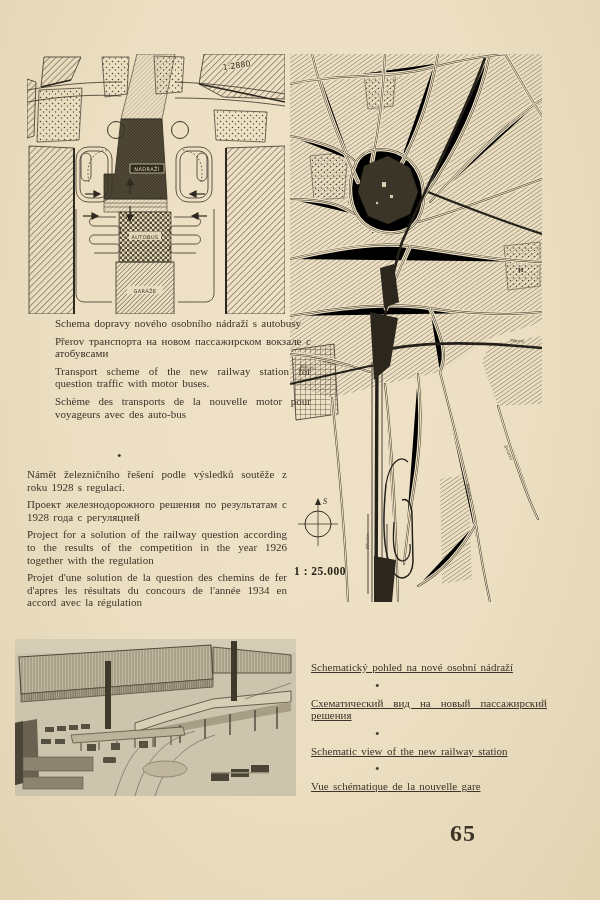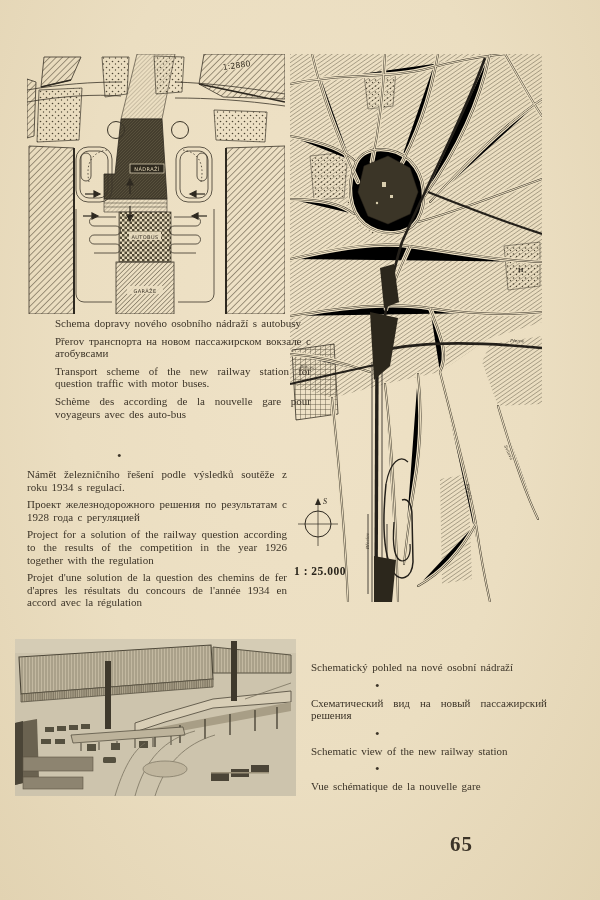--- a/index.html
+++ b/index.html
@@ -4,23 +4,23 @@
 <style>
   html,body{margin:0;padding:0;background:#8a8070;}
   .page{
     position:relative;width:600px;height:900px;overflow:hidden;
     background:radial-gradient(ellipse at 50% 38%, #efe2c7 0%, #ebdec1 55%, #e2d3b2 100%);
     font-family:"Liberation Serif","DejaVu Serif",serif;color:#3c3428;
   }
   .abs{position:absolute;}
   .cap{font-size:11px;line-height:12.6px;text-align:justify;word-spacing:1.6px;}
   .cap p{margin:0 0 5px 0;}
-  .rcap p{margin:0 16px 6px 0;}
+  .rcap p{margin:0 16px 6px 0;text-decoration:underline;}
   .bullet{font-size:13px;line-height:11px;margin:0 0 6px 0;}
-  .pagenum{font-size:21px;font-weight:bold;letter-spacing:1px;margin-top:12px;}
+  .pagenum{font-size:24px;font-weight:bold;letter-spacing:1px;}
   svg{display:block;}
   .road-erase{stroke:#ebdec1;stroke-width:4.6;fill:none;stroke-linecap:round;}
   .road-ink{stroke:#3a3428;stroke-width:2.0;fill:none;stroke-linecap:round;}
   .road-core{stroke:#ebdec1;stroke-width:1.1;fill:none;stroke-linecap:round;}
   .rail{stroke:#24201a;fill:none;}
   .thinline{stroke:#3a3428;fill:none;}
   .maplabel{font-family:"DejaVu Serif",serif;font-style:italic;font-size:4.2px;fill:#3a3428;}
   .planlabel{font-family:"DejaVu Sans","Liberation Sans",sans-serif;font-size:5px;letter-spacing:.4px;}
 </style>
 </head>
@@ -235,27 +235,27 @@
     <text class="maplabel" x="79" y="495" transform="rotate(-90 79 495)">Břeclav</text>
     <text class="maplabel" x="176" y="430" transform="rotate(80 176 430)">Svratka</text>
     <text class="maplabel" x="214" y="392" transform="rotate(65 214 392)">Svitava</text>
     <text class="maplabel" x="220" y="288" transform="rotate(3 220 288)">Přerov</text>
   </svg>
 
   <div class="abs cap" style="left:27px;top:317px;width:256px;margin-left:28px;">
     <p>Schema dopravy nového osobního nádraží s autobusy</p>
     <p>Přerov транспорта на новом пассажирском вокзале с атобувсами</p>
     <p>Transport scheme of the new railway station for question traffic with motor buses.</p>
-    <p>Schème des according de la nouvelle gare pour voyageurs avec des auto-bus</p>
+    <p>Schème des transports de la nouvelle motor pour voyageurs avec des auto-bus</p>
   </div>
 
   <div class="abs bullet" style="left:117px;top:450px;">•</div>
 
   <div class="abs cap" style="left:27px;top:468px;width:260px;">
-    <p>Námět železničního řešení podle výsledků soutěže z roku 1934 s regulací.</p>
+    <p>Námět železničního řešení podle výsledků soutěže z roku 1928 s regulací.</p>
     <p>Проект железнодорожного решения по результатам с 1928 года с регуляцией</p>
     <p>Project for a solution of the railway question according to the results of the competition in the year 1926 together with the regulation</p>
     <p>Projet d'une solution de la question des chemins de fer d'apres les résultats du concours de l'année 1934 en accord avec la régulation</p>
   </div>
 
   <svg class="abs" style="left:15px;top:639px;" width="281" height="157" viewBox="0 0 281 157">
     <defs>
       <pattern id="ph-rib" width="3" height="3" patternUnits="userSpaceOnUse">
         <line x1="1" y1="0" x2="1" y2="3" stroke="#6f6754" stroke-width="0.6"></line>
       </pattern>

